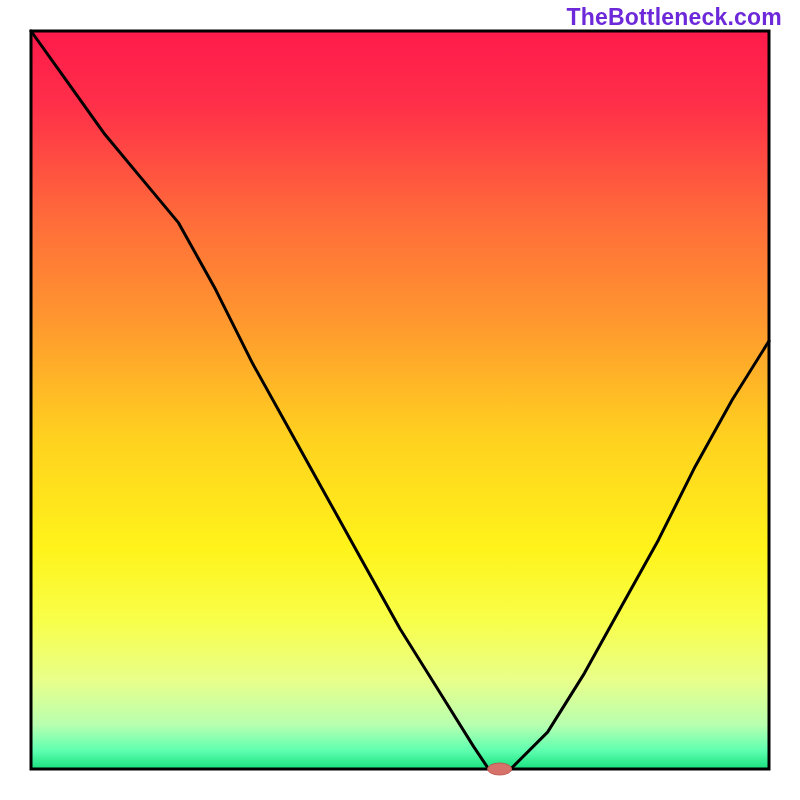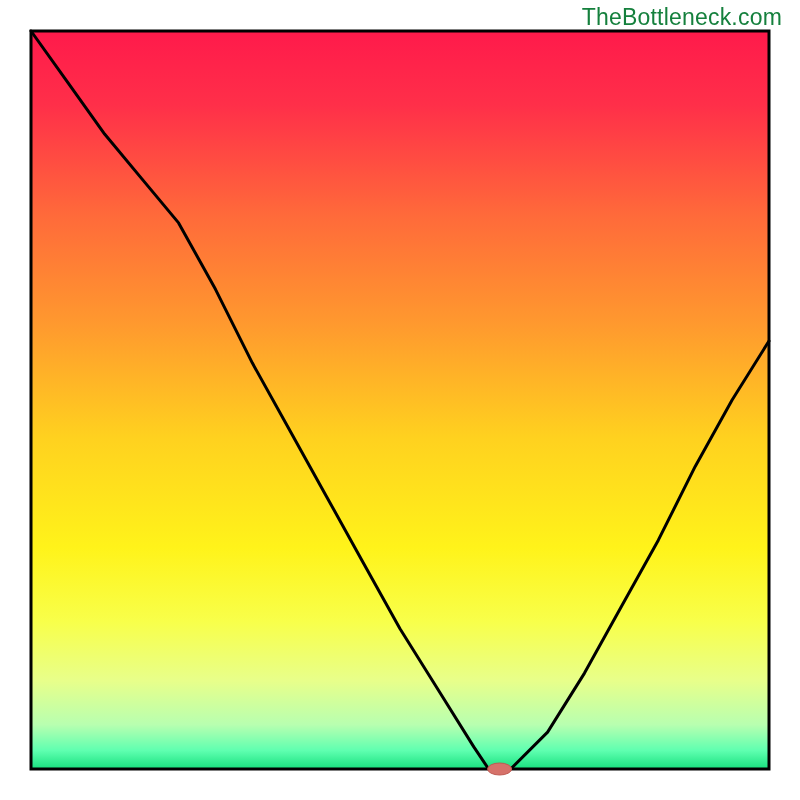--- a/index.html
+++ b/index.html
@@ -13,23 +13,23 @@
   }
   .frame {
     position: relative;
     width: 800px;
     height: 800px;
   }
   .watermark {
     position: absolute;
     top: 4px;
     right: 18px;
-    color: #15803d;
+    color: #6d28d9;
     font-size: 23px;
-    font-weight: 400;
+    font-weight: 700;
     letter-spacing: 0.2px;
     z-index: 10;
   }
   svg {
     display: block;
   }
 </style>
 </head>
 <body>
 

